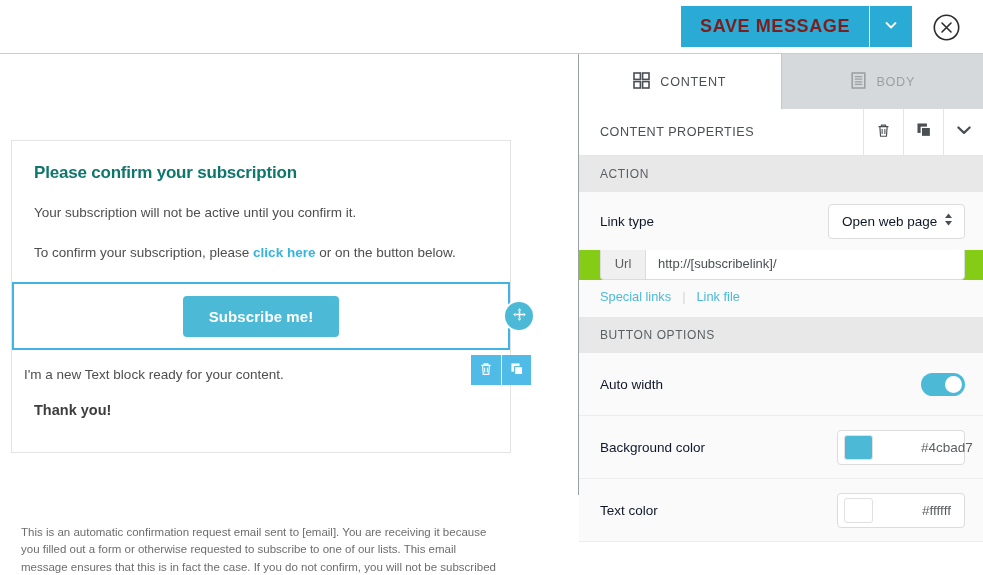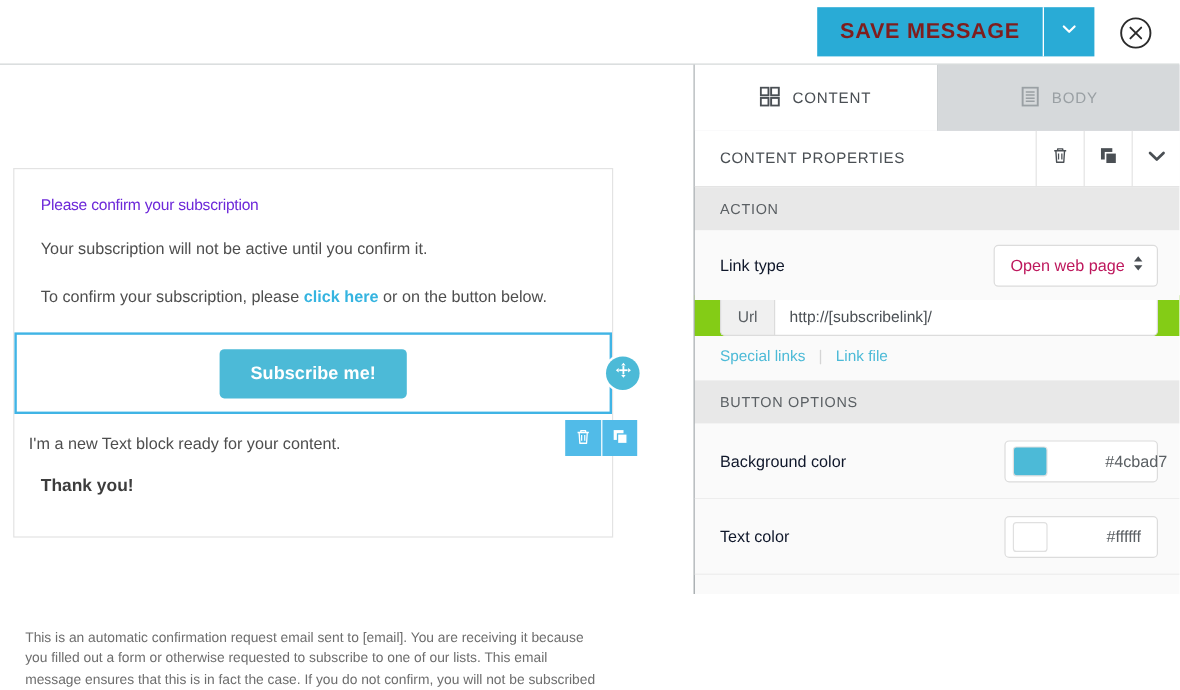--- a/index.html
+++ b/index.html
@@ -40,21 +40,21 @@
   
   .canvas {
     position: absolute; left: 0; top: 54px; width: 578px; height: 521px;
     background: #ffffff; overflow: hidden;
   }
   .email-body {
     position: absolute; left: 11px; top: 86px; width: 500px;
     background: #ffffff; border: 1px solid #e3e3e3;
   }
   .email-h1 {
-    font-size: 13px; font-weight: normal; color: #6d28d9;
+    font-size: 17px; font-weight: bold; color: #0f766e;
     letter-spacing: -.2px; padding: 22px 22px 0 22px;
   }
   .email-p {
     font-size: 13.5px; color: #4e4e4e; line-height: 1.45;
     padding: 20px 22px 0 22px;
   }
   .email-p a { color: #35b4e0; text-decoration: none; font-weight: bold; }
 
   
   .btn-block {
@@ -138,21 +138,21 @@
     padding: 0 18px 0 21px; border-bottom: 1px solid #ededed;
     background: #fafafa;
   }
   .row-label { flex: 1; font-size: 13.5px; color: #0f172a; }
   .row.noborder { border-bottom: none; }
 
   .select-box {
     width: 137px; height: 35px; background: #ffffff;
     border: 1px solid #dcdcdc; border-radius: 4px;
     display: flex; align-items: center; padding: 0 10px 0 13px;
-    font-size: 13.5px; color: #be185d; cursor: pointer;
+    font-size: 13.5px; color: #0f172a; cursor: pointer;
   }
   .select-box .sel-val { flex: 1; }
 
   .url-row {
     display: flex; align-items: stretch; padding: 0 18px 0 21px;
     background: #84cc16; margin-top: -4px;
   }
   .url-prefix {
     width: 45px; background: #f0f0f0; border: 1px solid #dcdcdc;
     border-right: none; border-radius: 4px 0 0 4px;
@@ -345,20 +345,26 @@
     </div>
 
     <div class="links-row">
       <a href="#">Special links</a>
       <span class="links-sep">|</span>
       <a href="#">Link file</a>
     </div>
 
     <div class="section-head">BUTTON OPTIONS</div>
 
+    <div class="row">
+      <div class="row-label">Auto width</div>
+      <div class="toggle">
+        <div class="knob"></div>
+      </div>
+    </div>
 
     <div class="row">
       <div class="row-label">Background color</div>
       <div class="color-field">
         <div class="swatch" id="sw-bg" style="background: rgb(76, 186, 215);"></div>
         <div class="color-val">#4cbad7</div>
       </div>
     </div>
 
     <div class="row">

